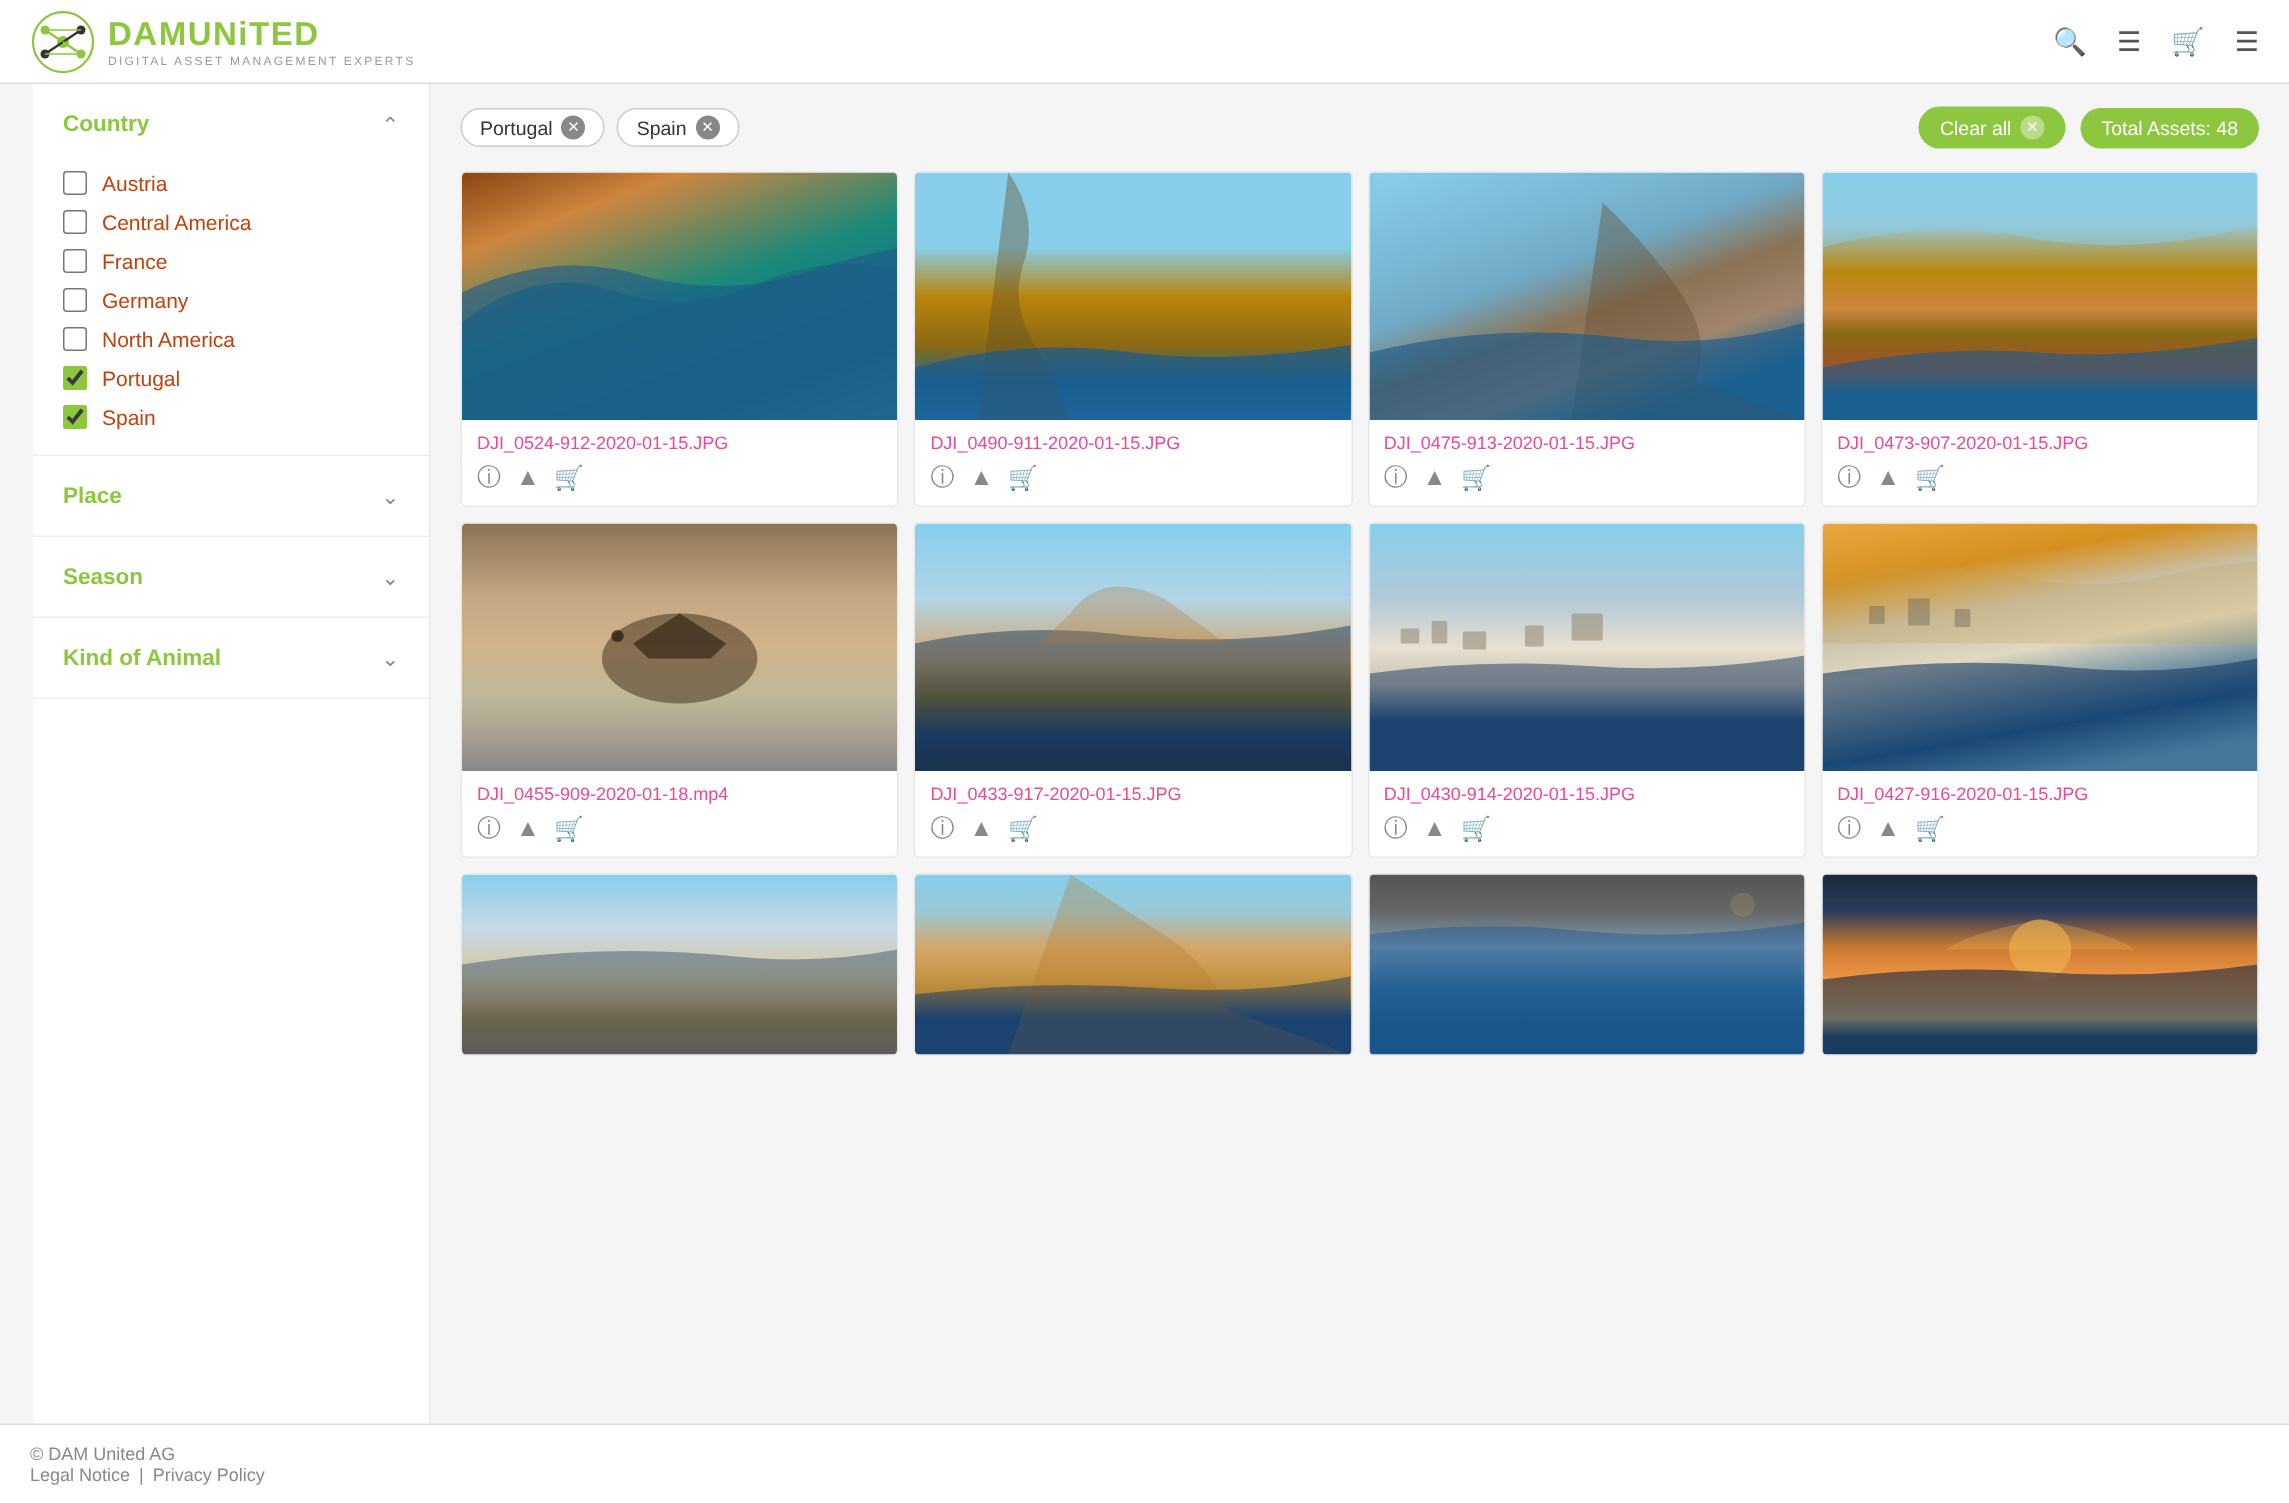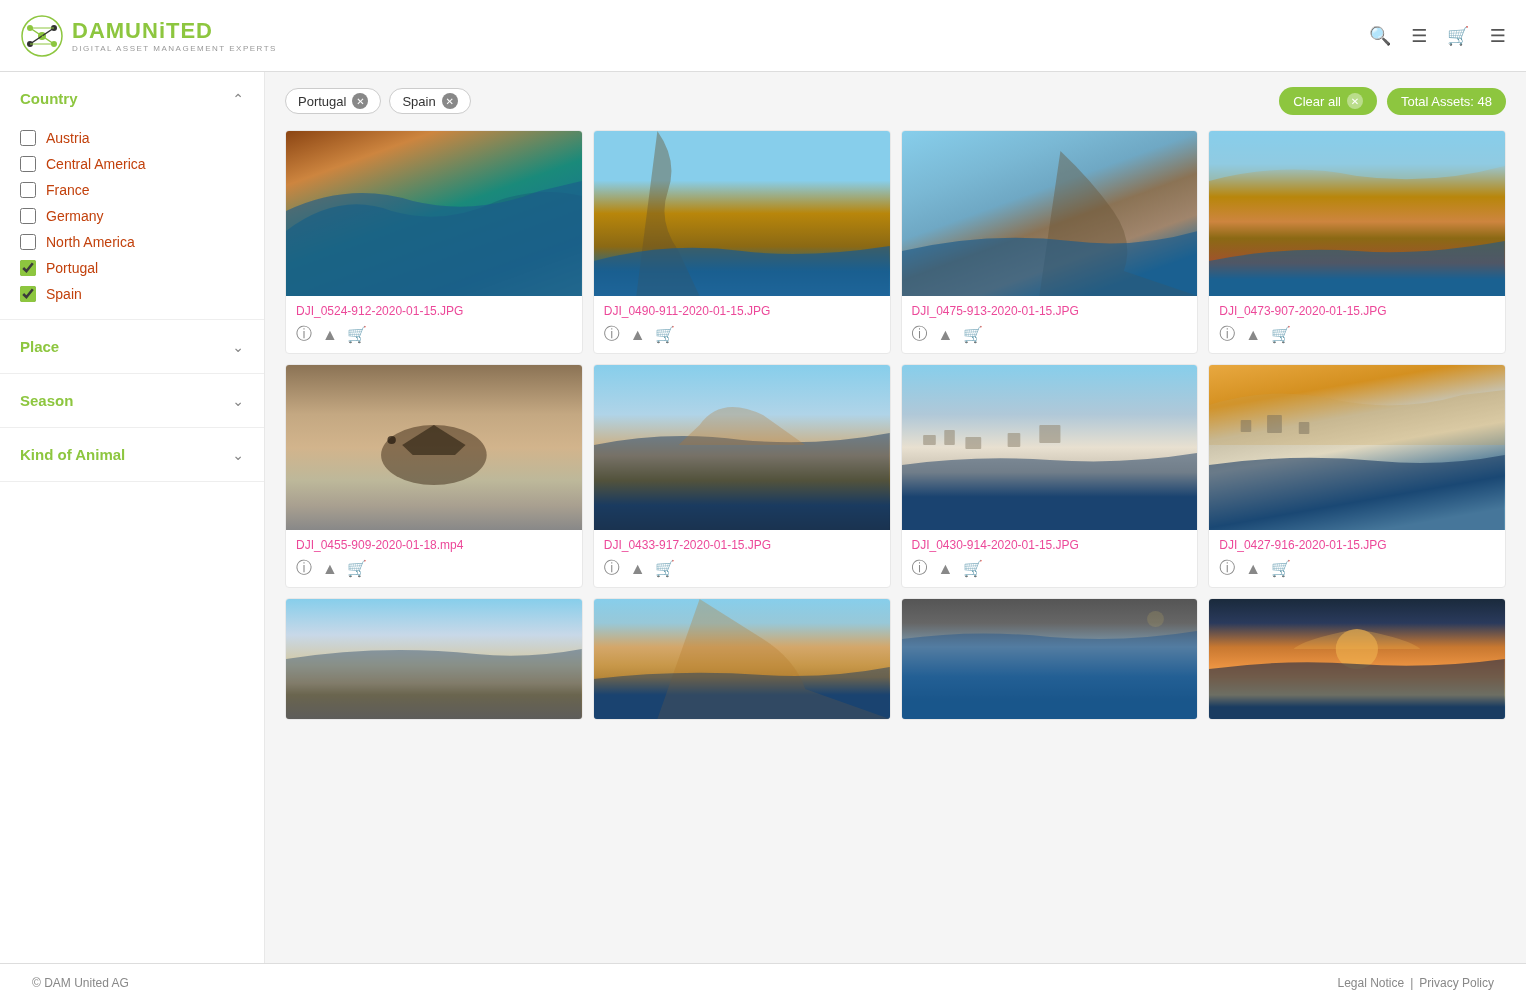--- a/index.html
+++ b/index.html
@@ -5,21 +5,21 @@
     * { box-sizing: border-box; margin: 0; padding: 0; }
     body { font-family: Arial, sans-serif; background: #f5f5f5; color: #333; display: flex; flex-direction: column; min-height: 100vh; }
 
     
     .header {
       background: #fff;
       border-bottom: 1px solid #ddd;
       display: flex;
       align-items: center;
       padding: 0 20px;
-      height: 72px;
+      height: 56px;
       justify-content: space-between;
     }
     .logo-area {
       display: flex;
       align-items: center;
       gap: 8px;
     }
     .logo-icon {
       width: 44px;
       height: 44px;
@@ -49,20 +49,21 @@
     .header-icon {
       font-size: 18px;
       color: #555;
       cursor: pointer;
     }
 
     
     .main-layout {
       display: flex;
       flex: 1;
+      margin-left: 22px;
     }
 
     
     .sidebar {
       width: 265px;
       min-width: 265px;
       background: #fff;
       border-right: 1px solid #e8e8e8;
       padding: 0 0 20px 0;
       overflow-y: auto;
@@ -287,25 +288,26 @@
     .action-icon {
       font-size: 16px;
       color: #888;
       cursor: pointer;
     }
 
     
     .footer {
       background: #fff;
       border-top: 1px solid #ddd;
-      padding: 12px 32px;
+      padding: 12px 20px;
       display: flex;
       justify-content: space-between;
       font-size: 12px;
       color: #888;
+      flex-direction: column;
     }
     .footer-links {
       display: flex;
       gap: 6px;
     }
     .footer-link {
       color: #888;
       text-decoration: none;
     }
 

